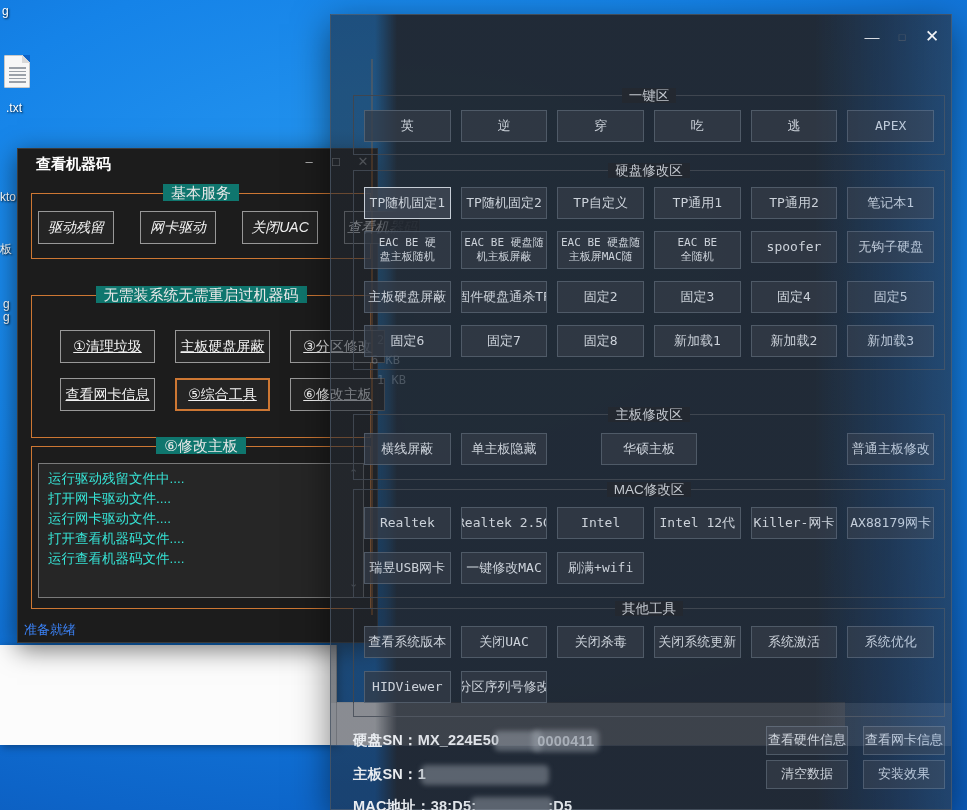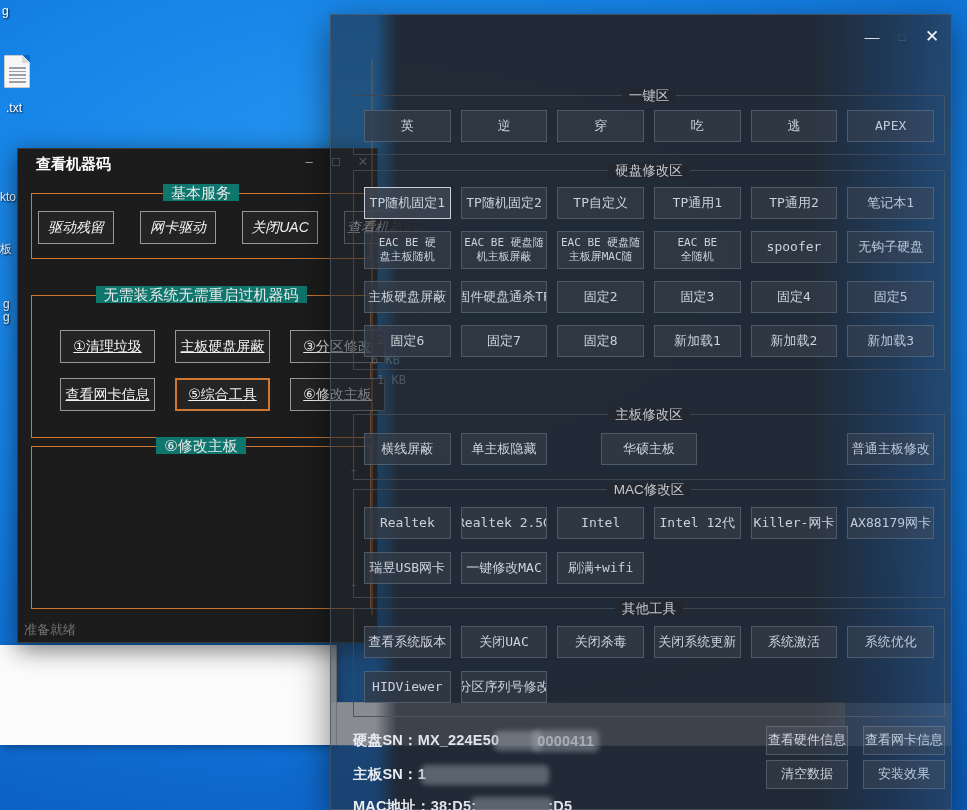--- a/index.html
+++ b/index.html
@@ -39,21 +39,21 @@
   .gb-basic .tbtn{width:76px;}
   .help-btn{position:absolute;left:13px;top:112px;width:340px;height:22px;background:#1f1f1f;
     border:1px solid #8d8d8d;color:#f2f2f2;font-size:13.5px;display:flex;align-items:center;justify-content:center;cursor:pointer;}
   .gb-steps{top:146px;height:143px;}
   .gb-steps .tbtn{position:absolute;width:95px;height:33px;text-decoration:underline;}
   .tbtn.active{border:2px solid #cd7733;}
   .gb-log{top:297px;height:163px;}
   .log-panel{position:absolute;left:6px;right:6px;top:16px;bottom:10px;background:#262626;border:1px solid #7a7a7a;
     padding:5px 9px;overflow:hidden;}
   .log-line{color:#36e2d4;font-size:13.5px;line-height:20px;white-space:nowrap;}
-  .tool-status{position:absolute;left:6px;bottom:3px;font-size:13px;color:#737373;}
+  .tool-status{position:absolute;left:6px;bottom:3px;font-size:13px;color:#3b82f6;}
   
   .main-win{position:absolute;left:330px;top:14px;width:622px;height:796px;z-index:4;
     border:1px solid rgba(95,105,120,.55);box-shadow:0 10px 34px rgba(0,0,0,.5);
     background:linear-gradient(90deg,
       rgba(33,39,48,.58) 0px, rgba(33,39,48,.58) 44px,
       rgba(33,39,48,.96) 66px, rgba(33,39,48,.96) 78%,
       rgba(30,38,50,.84) 93%, rgba(28,38,52,.78) 100%);
     color:#cfd4db;}
   .mw-controls{position:absolute;right:8px;top:12px;display:flex;gap:8px;align-items:center;z-index:6;}
   .mw-controls span{width:22px;height:20px;text-align:center;line-height:20px;cursor:pointer;}
@@ -144,20 +144,27 @@
           <div class="tbtn" style="left: 143px; top: 34px;">主板硬盘屏蔽</div>
           <div class="tbtn" style="left: 258px; top: 34px;">③分区修改</div>
           <div class="tbtn" style="left: 28px; top: 82px;">查看网卡信息</div>
           <div class="tbtn active" style="left: 143px; top: 82px;">⑤综合工具</div>
           <div class="tbtn" style="left: 258px; top: 82px;">⑥修改主板</div>
         </div>
     </div>
 
     <div class="groupbox gb-log">
       <div class="glabel"><i>⑥修改主板</i></div>
+      <div class="log-panel" id="log-panel">
+          <div class="log-line">运行驱动残留文件中....</div>
+          <div class="log-line">打开网卡驱动文件....</div>
+          <div class="log-line">运行网卡驱动文件....</div>
+          <div class="log-line">打开查看机器码文件....</div>
+          <div class="log-line">运行查看机器码文件....</div>
+        </div>
     </div>
 
     <div class="tool-status">准备就绪</div>
   </div>
 
   <div class="main-win">
     <div class="ghost-layer">
       <div class="ghost-orange"></div>
       <div id="ghost-kb">
           <div class="ghost-kb" style="left: 46px; top: 318px;">2 KB</div>

